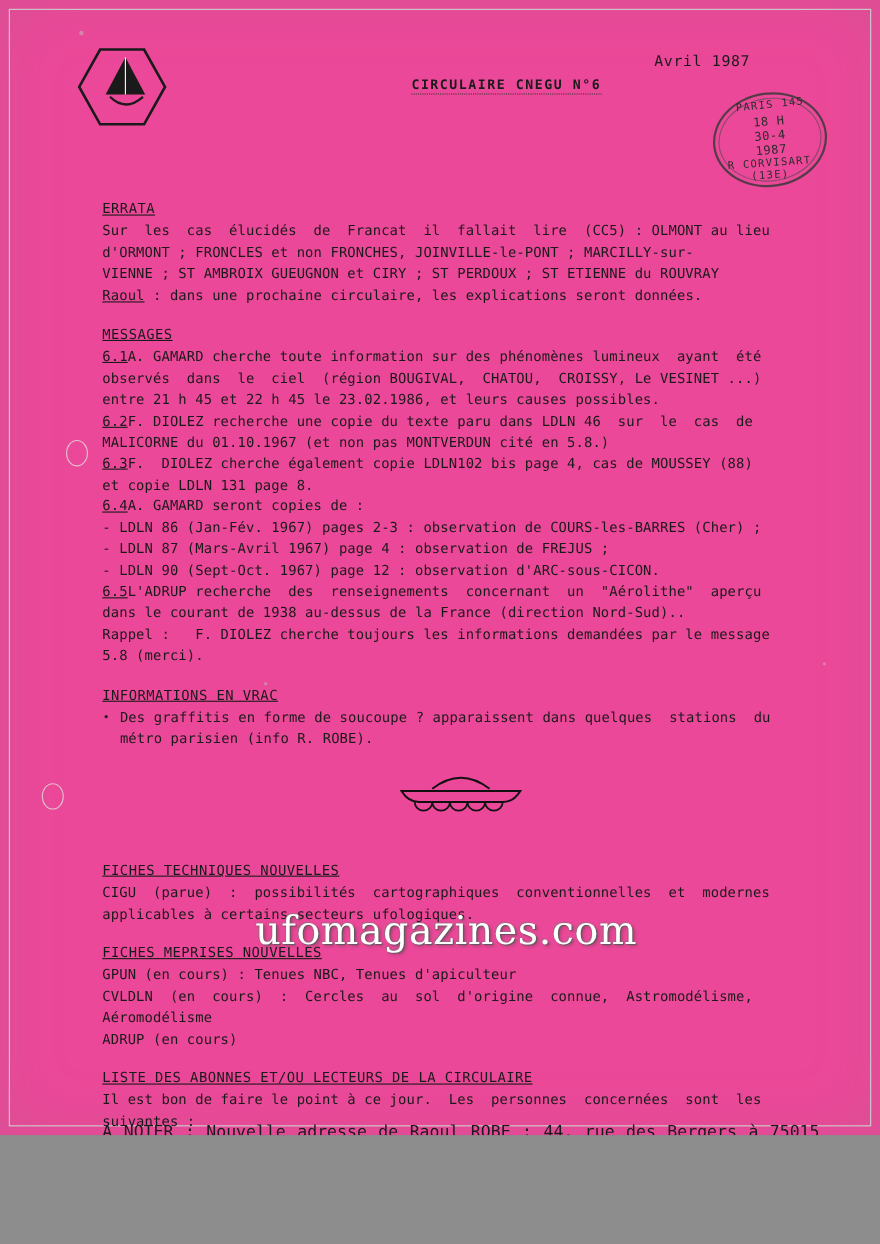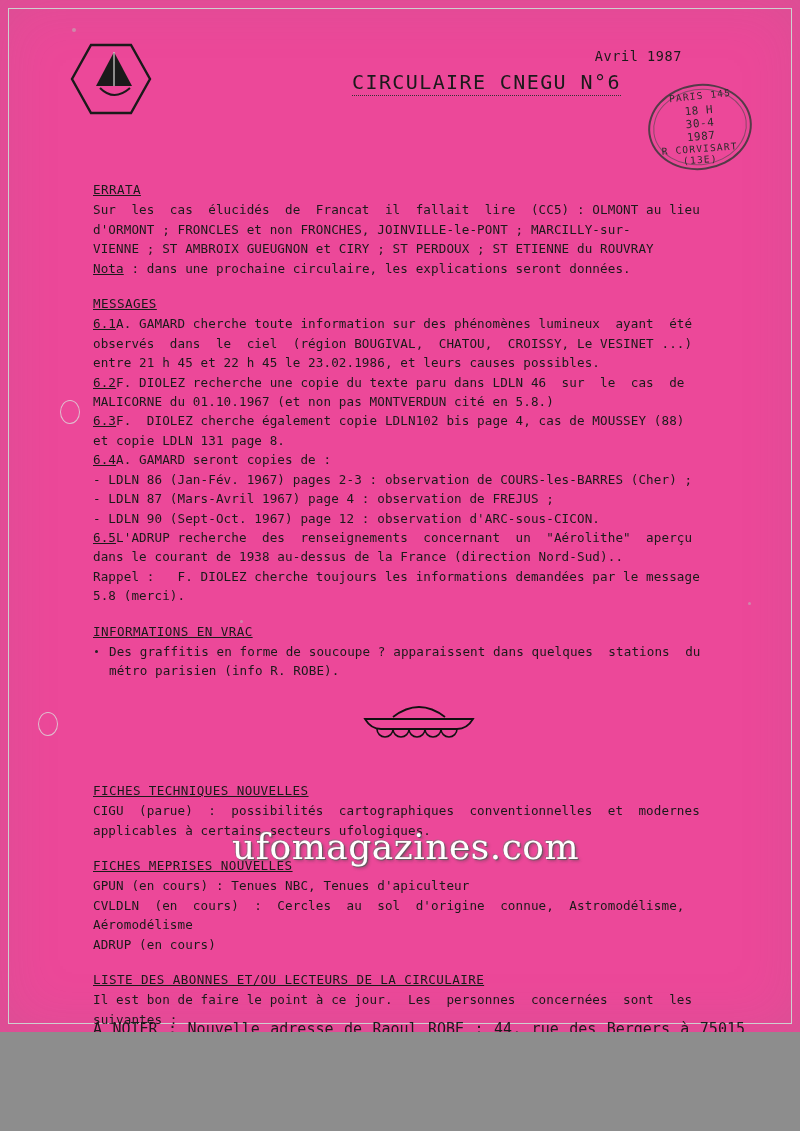--- a/index.html
+++ b/index.html
@@ -42,25 +42,25 @@
   }
   .date-line {
     position: absolute;
     right: 118px;
     top: 48px;
     font-size: 13.5px;
     letter-spacing: 0.6px;
   }
   .doc-title {
     position: absolute;
-    left: 352px;
+    left: 374px;
     top: 70px;
-    font-size: 20px;
+    font-size: 12px;
     letter-spacing: 1.4px;
-    font-weight: normal;
+    font-weight: bold;
     border-bottom: 1px dotted #333;
     padding-bottom: 1px;
   }
   .stamp {
     position: absolute;
     right: 48px;
     top: 84px;
     width: 104px;
     height: 86px;
     color: #2b2b2b;
@@ -229,21 +229,21 @@
     </div>
     <div class="bot-arc">R  CORVISART (13E)</div>
   </div>
 
   <div class="body">
 
     <div class="sec-head first">ERRATA</div>
     <p class="t">Sur  les  cas  élucidés  de  Francat  il  fallait  lire  (CC5) : OLMONT au lieu</p>
     <p class="t">d'ORMONT ; FRONCLES et non FRONCHES, JOINVILLE-le-PONT ; MARCILLY-sur-</p>
     <p class="t">VIENNE ; ST AMBROIX GUEUGNON et CIRY ; ST PERDOUX ; ST ETIENNE du ROUVRAY</p>
-    <p class="t"><span class="u">Nota</span><span> : dans une prochaine circulaire, les explications seront données.</span></p>
+    <p class="t"><span class="u">Raoul</span><span> : dans une prochaine circulaire, les explications seront données.</span></p>
 
     <div class="sec-head">MESSAGES</div>
 
     <p class="t"><span class="u">6.1</span><span>A. GAMARD cherche toute information sur des phénomènes lumineux  ayant  été</span></p>
     <p class="t">observés  dans  le  ciel  (région BOUGIVAL,  CHATOU,  CROISSY, Le VESINET ...)</p>
     <p class="t">entre 21 h 45 et 22 h 45 le 23.02.1986, et leurs causes possibles.</p>
 
     <p class="t"><span class="u">6.2</span><span>F. DIOLEZ recherche une copie du texte paru dans LDLN 46  sur  le  cas  de</span></p>
     <p class="t">MALICORNE du 01.10.1967 (et non pas MONTVERDUN cité en 5.8.)</p>
 

